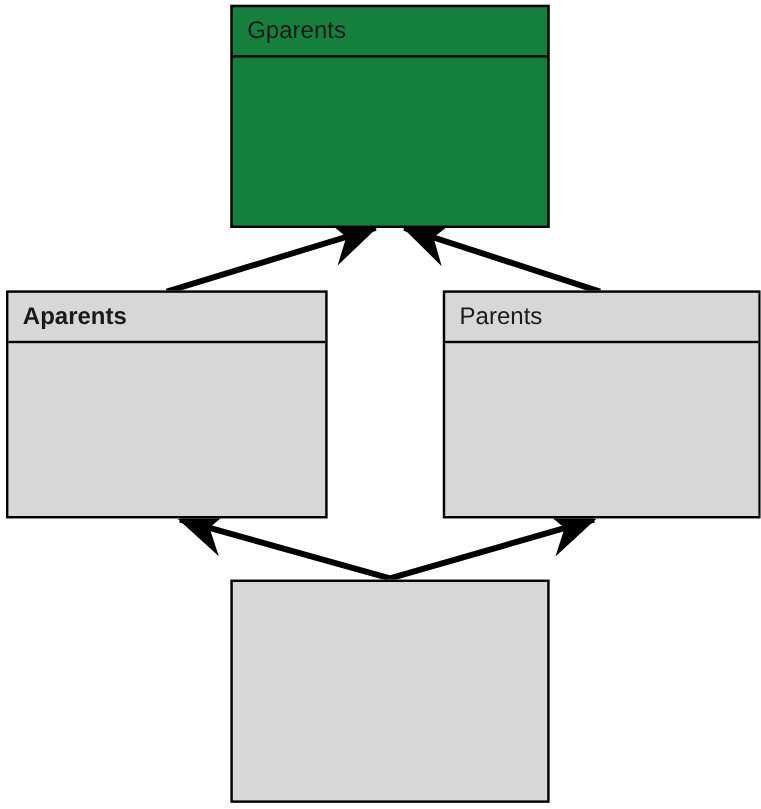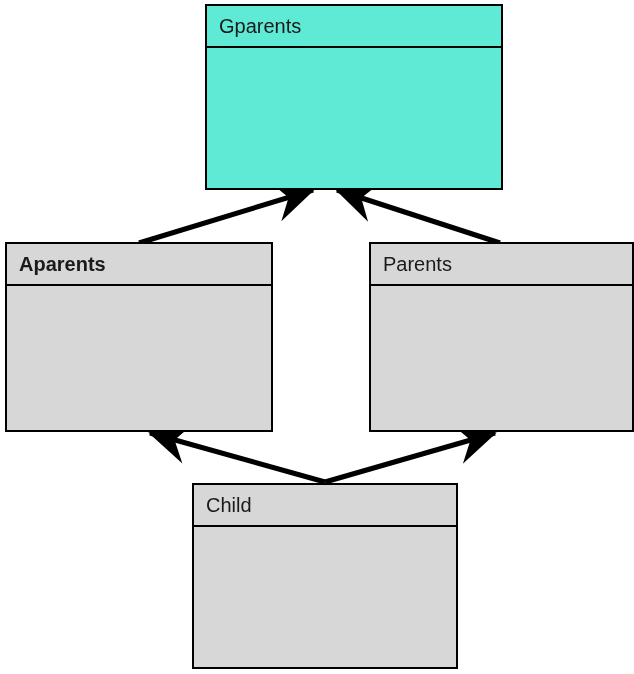--- a/index.html
+++ b/index.html
@@ -81,21 +81,21 @@
 
     <g>
       <line x1="325" y1="482" x2="150" y2="433" stroke="#000000" stroke-width="5" stroke-linecap="butt" marker-end="url(#arrowbarb)"></line>
     </g>
 
     <g>
       <line x1="325" y1="482" x2="495" y2="433" stroke="#000000" stroke-width="5" stroke-linecap="butt" marker-end="url(#arrowbarb)"></line>
     </g>
   </svg>
 
-  <div class="uml-class" style="left: 192px; top: 4px; width: 298px; height: 186px; background: #5eead4; border-color: rgb(0, 0, 0); margin-left: 13px;">
+  <div class="uml-class" style="left: 192px; top: 4px; width: 266px; height: 186px; background: #15803d; border-color: rgb(0, 0, 0);">
     <div class="uml-title-bar" style="border-bottom-color: rgb(0, 0, 0);">
       <span class="uml-title-text" style="color: rgb(26, 26, 26);">Gparents</span>
     </div>
     <div class="uml-body">
       <div class="uml-attributes"></div>
     </div>
   </div>
 
   <div class="uml-class" style="left: 5px; top: 242px; width: 268px; height: 190px; background: rgb(215, 215, 215); border-color: rgb(0, 0, 0);">
     <div class="uml-title-bar" style="border-bottom-color: rgb(0, 0, 0); font-weight: bold;">
@@ -109,21 +109,18 @@
   <div class="uml-class" style="left: 369px; top: 242px; width: 265px; height: 190px; background: rgb(215, 215, 215); border-color: rgb(0, 0, 0);">
     <div class="uml-title-bar" style="border-bottom-color: rgb(0, 0, 0);">
       <span class="uml-title-text" style="color: rgb(26, 26, 26);">Parents</span>
     </div>
     <div class="uml-body">
       <div class="uml-attributes"></div>
     </div>
   </div>
 
   <div class="uml-class" style="left: 192px; top: 483px; width: 266px; height: 186px; background: rgb(215, 215, 215); border-color: rgb(0, 0, 0);">
-    <div class="uml-title-bar" style="border-bottom-color: rgb(0, 0, 0);">
-      <span class="uml-title-text" style="color: rgb(26, 26, 26);">Child</span>
-    </div>
     <div class="uml-body">
       <div class="uml-attributes"></div>
     </div>
   </div>
 
 </div>
 
 </body></html>

